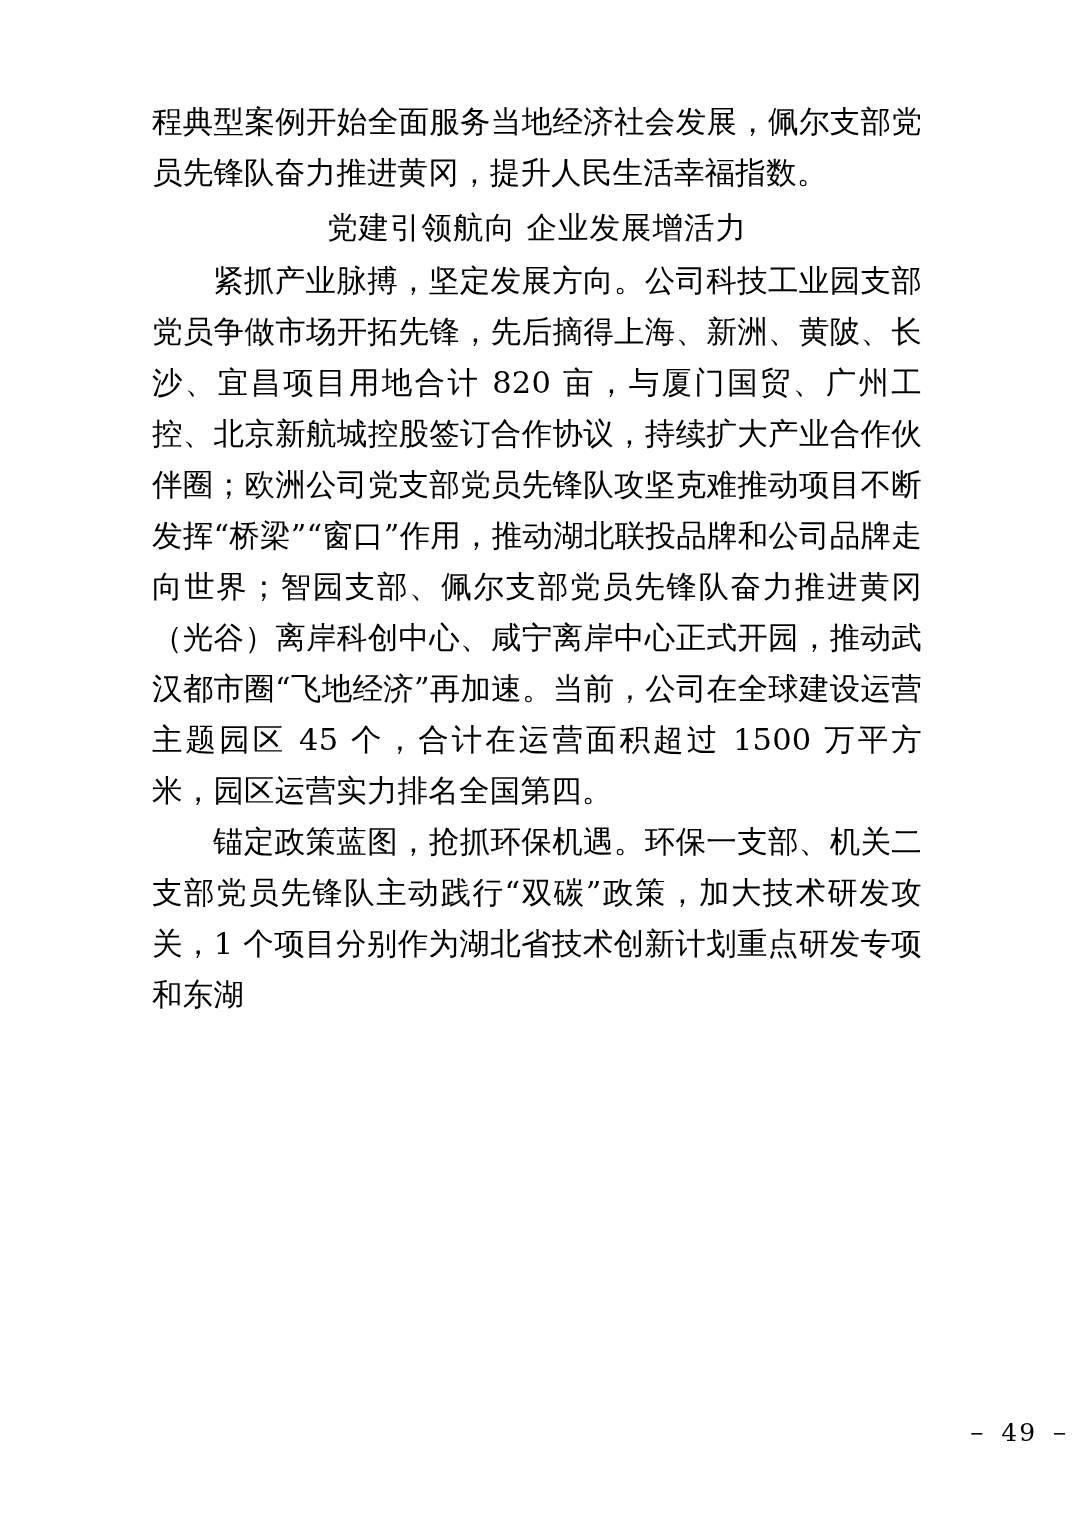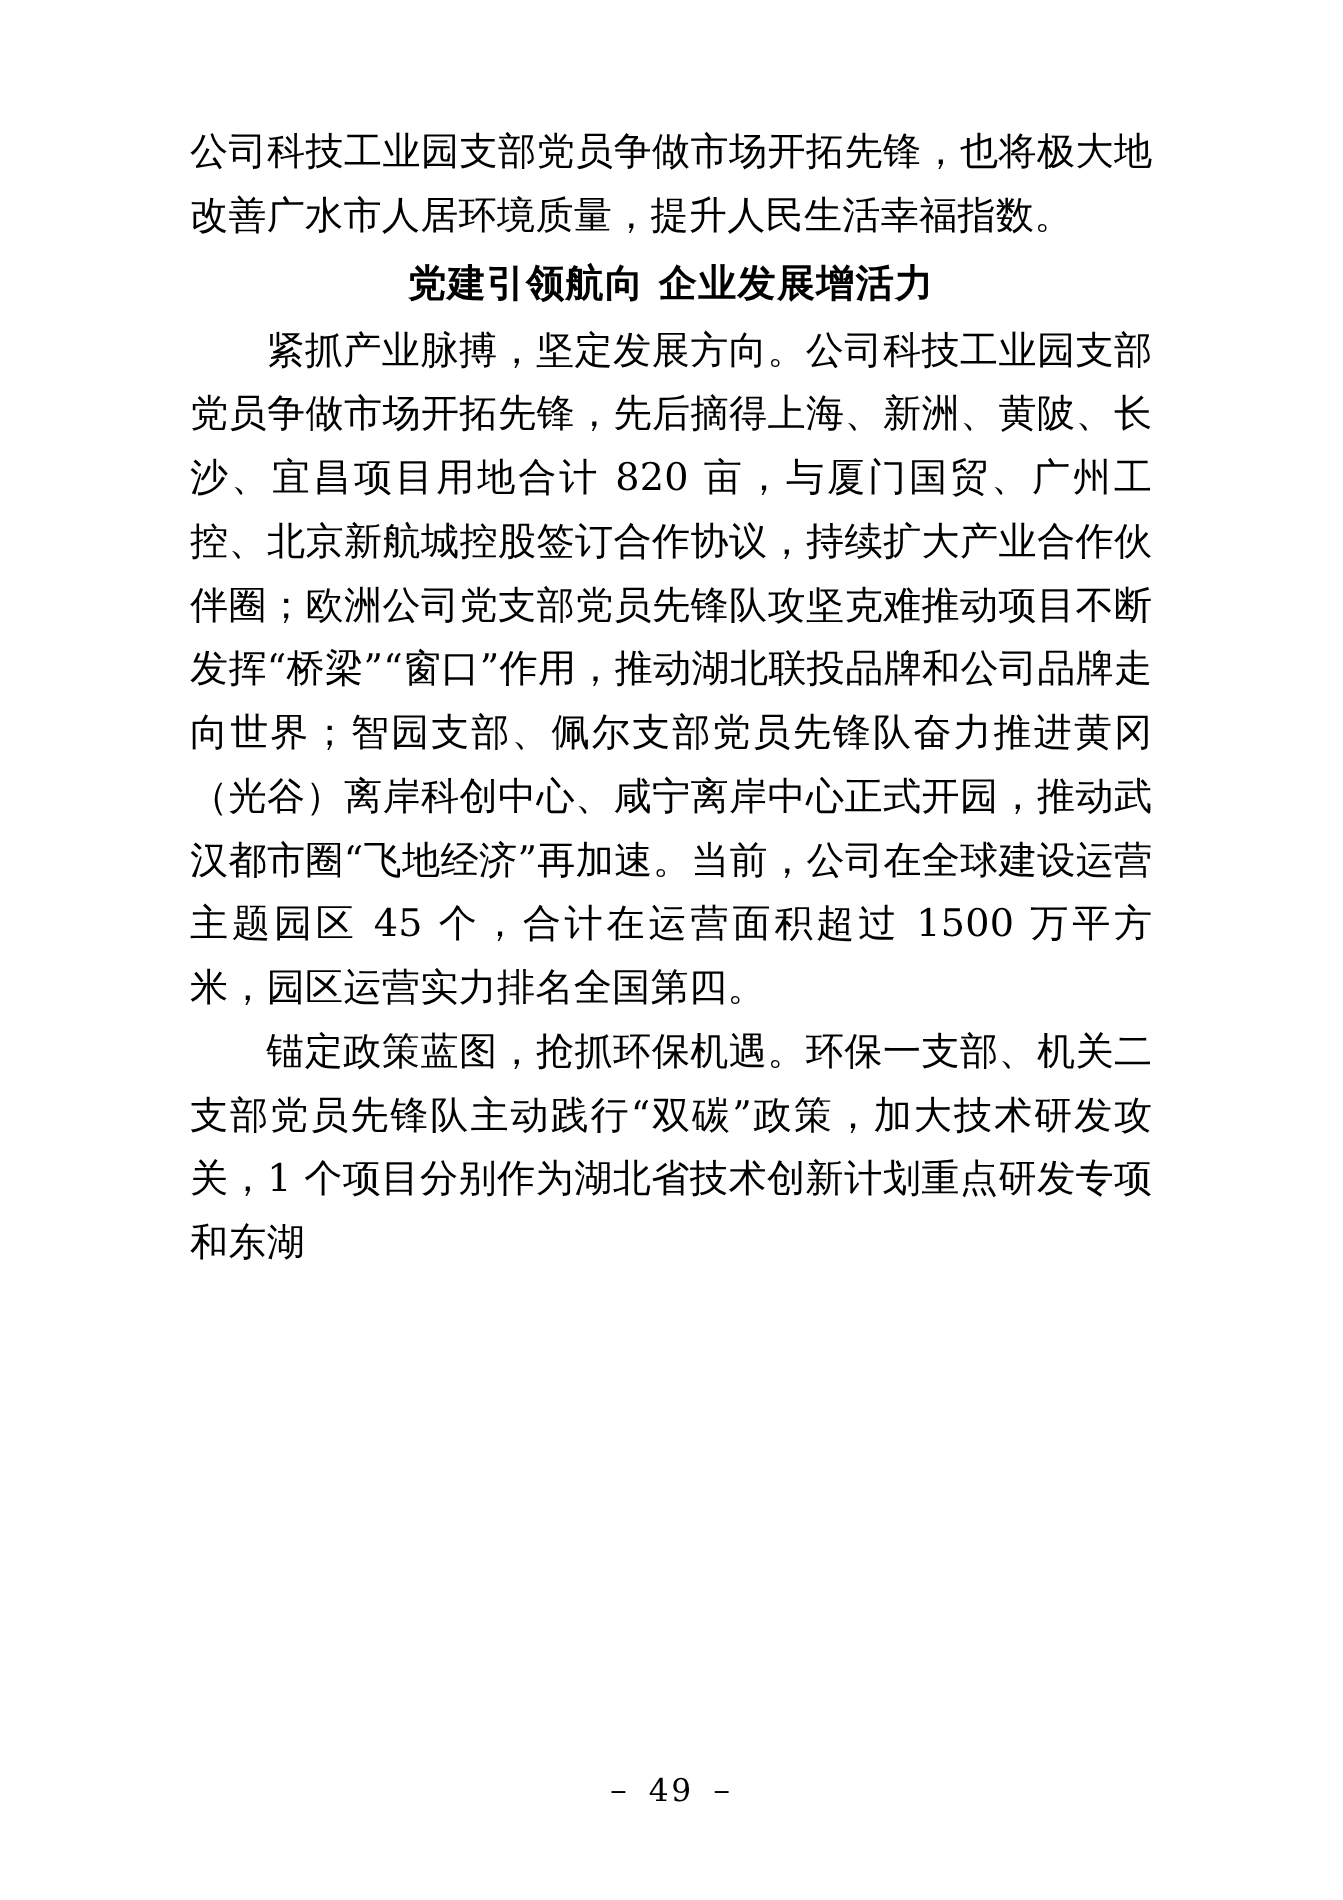--- a/index.html
+++ b/index.html
@@ -33,43 +33,43 @@
   }
   .para.indent {
     text-indent: 61px;
   }
   .heading {
     font-family: "DejaVu Serif", "Liberation Serif", serif;
     font-size: 30.5px;
     line-height: 51px;
     color: #000000;
     text-align: center;
-    font-weight: bold;
+    font-weight: normal;
     margin: 4px 0 2px 0;
     letter-spacing: 1px;
   }
   .footer {
     position: absolute;
     left: 0;
     right: 0;
     top: 1416px;
-    text-align: center;
+    text-align: right;
     font-family: "DejaVu Serif", "Liberation Serif", serif;
     font-size: 25px;
     color: #000000;
     letter-spacing: 2px;
   }
 </style>
 </head>
 <body>
 
 <div class="page">
   <div class="content">
 
-    <p class="para">公司科技工业园支部党员争做市场开拓先锋，也将极大地改善广水市人居环境质量，提升人民生活幸福指数。</p>
+    <p class="para">程典型案例开始全面服务当地经济社会发展，佩尔支部党员先锋队奋力推进黄冈，提升人民生活幸福指数。</p>
 
     <h2 class="heading">党建引领航向  企业发展增活力</h2>
 
 
     <p class="para indent">紧抓产业脉搏，坚定发展方向。公司科技工业园支部党员争做市场开拓先锋，先后摘得上海、新洲、黄陂、长沙、宜昌项目用地合计 820 亩，与厦门国贸、广州工控、北京新航城控股签订合作协议，持续扩大产业合作伙伴圈；欧洲公司党支部党员先锋队攻坚克难推动项目不断发挥“桥梁”“窗口”作用，推动湖北联投品牌和公司品牌走向世界；智园支部、佩尔支部党员先锋队奋力推进黄冈（光谷）离岸科创中心、咸宁离岸中心正式开园，推动武汉都市圈“飞地经济”再加速。当前，公司在全球建设运营主题园区 45 个，合计在运营面积超过 1500 万平方米，园区运营实力排名全国第四。</p>
 
     <p class="para indent">锚定政策蓝图，抢抓环保机遇。环保一支部、机关二支部党员先锋队主动践行“双碳”政策，加大技术研发攻关，1 个项目分别作为湖北省技术创新计划重点研发专项和东湖</p>
 
   </div>
 

